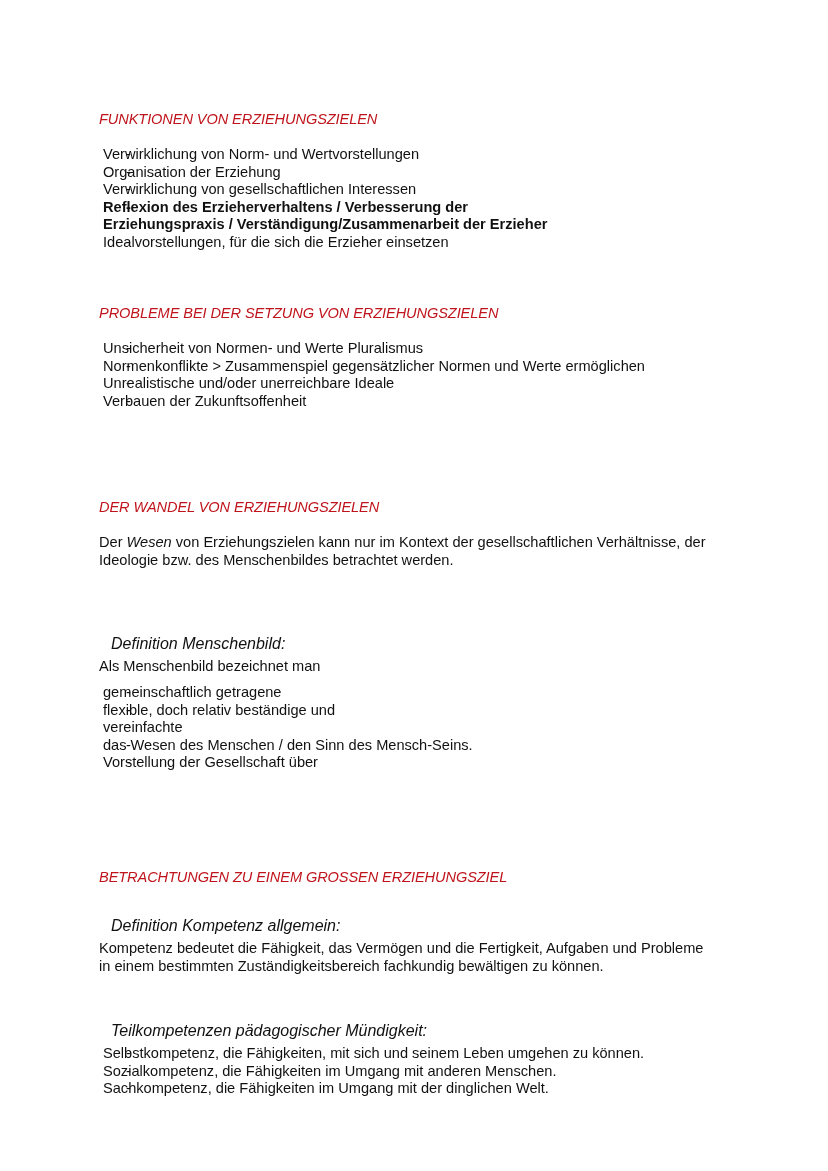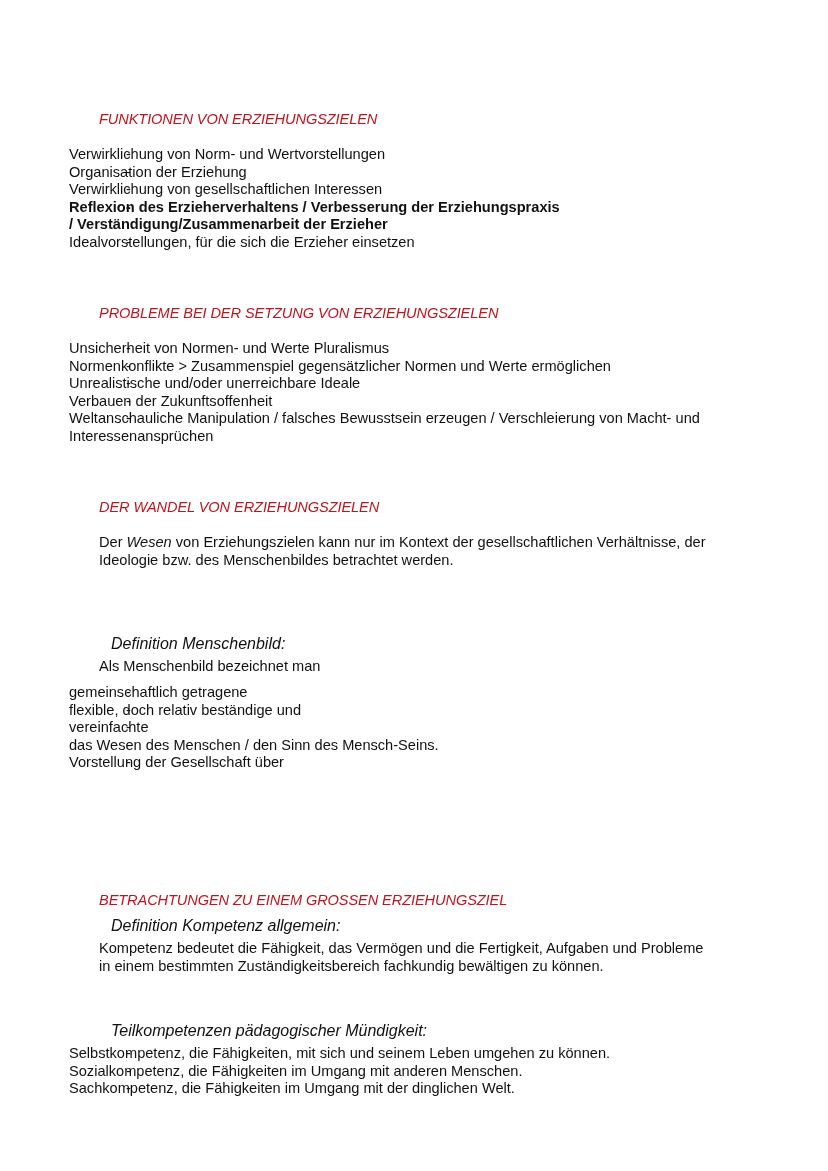--- a/index.html
+++ b/index.html
@@ -10,21 +10,21 @@
   }
   .page { position: absolute; left: 0; top: 12px; width: 828px; height: 1171px; }
   .heading {
     position: absolute; left: 99px; margin: 0;
     font-style: italic; font-weight: normal; font-size: 14.6px;
     color: #c0141c; letter-spacing: -0.1px;
   }
   .subheading { position: absolute; left: 99px; margin: 12px; font-style: italic; font-size: 16px; }
   .para { position: absolute; left: 99px; margin: 0; width: 640px; }
   ul.dash { position: absolute; left: 0; margin: 0; padding: 0; list-style: none; width: 740px; }
-  ul.dash li { position: relative; padding-left: 69px; }
+  ul.dash li { position: relative; padding-left: 103px; }
   ul.dash li::before { content: "-"; position: absolute; left: 126px; top: 0; }
 </style>
 </head>
 <body>
 
 <div class="page">
 
   <h2 class="heading" style="top:99px;">FUNKTIONEN VON ERZIEHUNGSZIELEN</h2>
   <ul class="dash" style="top:134px;">
     <li>Verwirklichung von Norm- und Wertvorstellungen</li>
@@ -33,37 +33,36 @@
     <li style="padding-right:180px;font-weight:bold;">Reflexion des Erzieherverhaltens / Verbesserung der Erziehungspraxis / Verständigung/Zusammenarbeit der Erzieher</li>
     <li>Idealvorstellungen, für die sich die Erzieher einsetzen</li>
   </ul>
 
   <h2 class="heading" style="top:293px;">PROBLEME BEI DER SETZUNG VON ERZIEHUNGSZIELEN</h2>
   <ul class="dash" style="top:328px; width:725px;">
     <li>Unsicherheit von Normen- und Werte Pluralismus</li>
     <li>Normenkonflikte &gt; Zusammenspiel gegensätzlicher Normen und Werte ermöglichen</li>
     <li>Unrealistische und/oder unerreichbare Ideale</li>
     <li>Verbauen der Zukunftsoffenheit</li>
-    <li style="padding-right:20px;">Weltanschauliche Manipulation / falsches Bewusstsein erzeugen / Verschleierung von Macht- und Interessenansprüchen</li>
   </ul>
 
   <h2 class="heading" style="top:487px;">DER WANDEL VON ERZIEHUNGSZIELEN</h2>
   <p class="para" style="top:522px; width:635px;"><span>Der </span><em>Wesen</em><span> von Erziehungszielen kann nur im Kontext der gesellschaftlichen Verhältnisse, der Ideologie bzw. des Menschenbildes betrachtet werden.</span></p>
 
   <p class="subheading" style="top:611px;">Definition Menschenbild:</p>
   <p class="para" style="top:646px;">Als Menschenbild bezeichnet man</p>
   <ul class="dash" style="top:664px;margin-top:8px;">
     <li>gemeinschaftlich getragene</li>
     <li>flexible, doch relativ beständige und</li>
     <li>vereinfachte</li>
     <li>das Wesen des Menschen / den Sinn des Mensch-Seins.</li>
     <li>Vorstellung der Gesellschaft über</li>
   </ul>
 
-  <h2 class="heading" style="top:857px;margin-top:23px;">BETRACHTUNGEN ZU EINEM GROSSEN ERZIEHUNGSZIEL</h2>
+  <h2 class="heading" style="top:857px;">BETRACHTUNGEN ZU EINEM GROSSEN ERZIEHUNGSZIEL</h2>
   <p class="subheading" style="top:893px;">Definition Kompetenz allgemein:</p>
   <p class="para" style="top:928px; width:610px;">Kompetenz bedeutet die Fähigkeit, das Vermögen und die Fertigkeit, Aufgaben und Probleme in einem bestimmten Zuständigkeitsbereich fachkundig bewältigen zu können.</p>
 
   <p class="subheading" style="top:998px;">Teilkompetenzen pädagogischer Mündigkeit:</p>
   <ul class="dash" style="top:1033px;">
     <li>Selbstkompetenz, die Fähigkeiten, mit sich und seinem Leben umgehen zu können.</li>
     <li>Sozialkompetenz, die Fähigkeiten im Umgang mit anderen Menschen.</li>
     <li>Sachkompetenz, die Fähigkeiten im Umgang mit der dinglichen Welt.</li>
   </ul>
 

